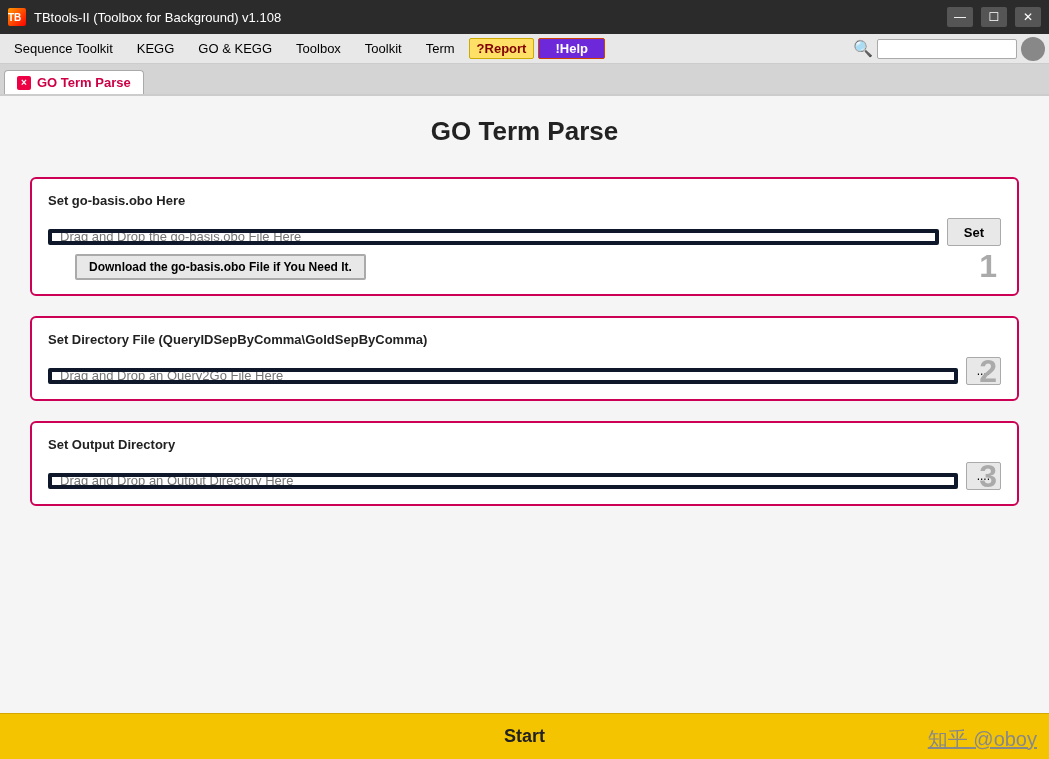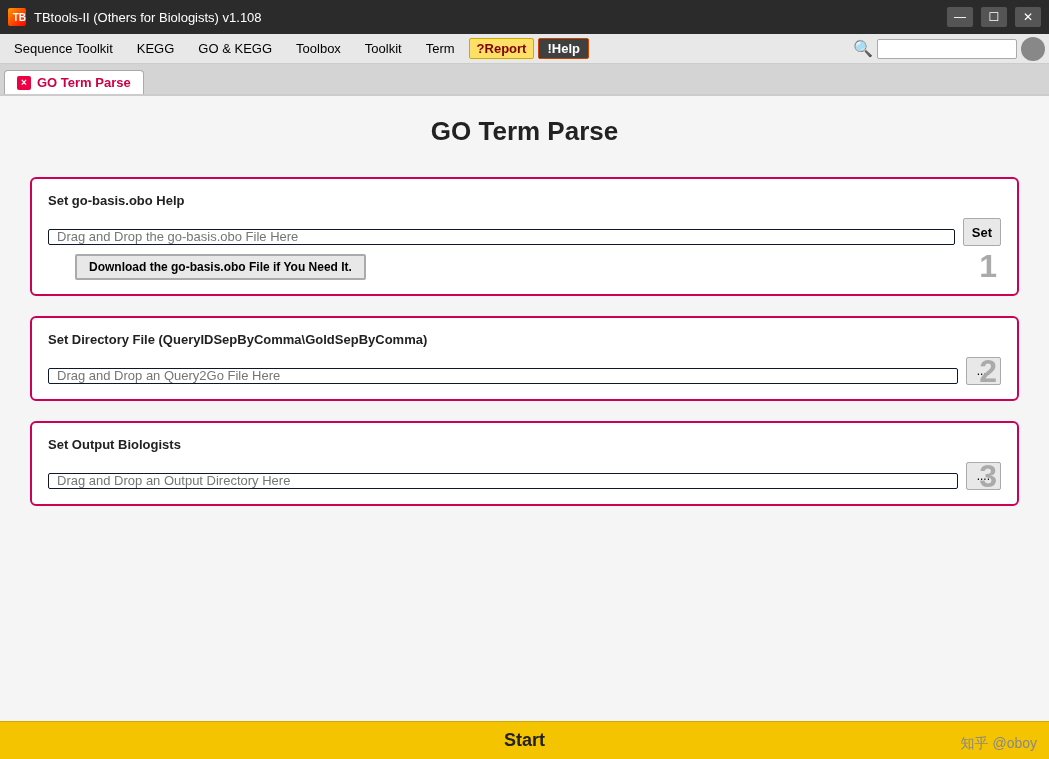--- a/index.html
+++ b/index.html
@@ -26,21 +26,21 @@
     }
     .title-bar-icon {
       width: 18px;
       height: 18px;
       background: linear-gradient(135deg, #f90, #f00);
       border-radius: 2px;
       margin-right: 8px;
       flex-shrink: 0;
       display: flex;
       align-items: center;
-      justify-content: flex-end;
+      justify-content: flex-start;
       font-size: 10px;
       color: white;
       font-weight: bold;
     }
     .title-bar-text {
       flex: 1;
       font-size: 13px;
     }
     .title-bar-controls {
       display: flex;
@@ -79,25 +79,25 @@
       white-space: nowrap;
     }
     .menu-item.highlighted-yellow {
       background: #ffe066;
       border: 1px solid #ccaa00;
       color: #800000;
       font-weight: bold;
       padding: 2px 7px;
     }
     .menu-item.highlighted-red {
-      background: #404040;
+      background: #6d28d9;
       border: 1px solid #cc4400;
       color: white;
       font-weight: bold;
-      padding: 2px 8px;
+      padding: 2px 16px;
     }
     .menu-spacer { flex: 1; }
     .search-container {
       display: flex;
       align-items: center;
       gap: 4px;
     }
     .search-icon-btn {
       background: none;
       border: none;
@@ -203,31 +203,31 @@
       font-weight: bold;
       line-height: 1;
     }
     .input-row {
       display: flex;
       align-items: center;
       gap: 8px;
     }
     .file-input {
       flex: 1;
-      border: 1px solid #0f172a;
+      border: 4px solid #0f172a;
       border-radius: 2px;
       padding: 4px 8px;
       font-size: 13px;
       color: #666;
       background: white;
       height: 16px;
       margin-top: 9px;
     }
     .set-btn {
-      padding: 4px 8px;
+      padding: 4px 16px;
       background: #e8e8e8;
       border: 1px solid #aaa;
       border-radius: 2px;
       cursor: pointer;
       font-size: 13px;
       font-weight: bold;
       height: 28px;
     }
     .browse-btn {
       padding: 4px 10px;
@@ -249,49 +249,50 @@
       font-weight: bold;
       margin-left: 27px;
     }
 
     
     .bottom-bar {
       background: #f5c400;
       display: flex;
       align-items: center;
       justify-content: center;
-      height: 38px;
+      height: 46px;
       flex-shrink: 0;
       border-top: 1px solid #d4a800;
       position: relative;
     }
     .start-btn {
       font-size: 18px;
       font-weight: bold;
       color: #222;
       background: none;
       border: none;
       cursor: pointer;
     }
     .watermark {
       position: absolute;
       right: 12px;
       bottom: 6px;
-      font-size: 14px;
+      font-size: 20px;
       color: #888;
+      text-decoration: underline;
     }
   </style>
 </head>
 <body>
 
 <div class="title-bar">
   <div class="title-bar-icon">
     <span>TB</span>
   </div>
-  <span class="title-bar-text">TBtools-II (Others for Biologists) v1.108</span>
+  <span class="title-bar-text">TBtools-II (Toolbox for Background) v1.108</span>
   <div class="title-bar-controls">
     <button class="title-bar-btn">—</button>
     <button class="title-bar-btn">☐</button>
     <button class="title-bar-btn close">✕</button>
   </div>
 </div>
 
 <div class="menu-bar">
   <span class="menu-item">Sequence Toolkit</span>
   <span class="menu-item">KEGG</span>
@@ -313,40 +314,40 @@
   <div class="tab">
     <div class="tab-close">×</div>
     <span class="tab-label">GO Term Parse</span>
   </div>
 </div>
 
 <div class="main-content">
   <div class="page-title">GO Term Parse</div>
 
   <div class="section-box">
-    <div class="section-label">Set go-basis.obo Help</div>
+    <div class="section-label">Set go-basis.obo Here</div>
     <div class="input-row">
       <input class="file-input" type="text" placeholder="Drag and Drop the go-basis.obo File Here" style="">
       <button class="set-btn">Set</button>
     </div>
     <button class="download-btn">Download the go-basis.obo File if You Need It.</button>
     <div class="section-number">1</div>
   </div>
 
   <div class="section-box">
     <div class="section-label">Set Directory File (QueryIDSepByComma\GoldSepByComma)</div>
     <div class="input-row">
       <input class="file-input" type="text" placeholder="Drag and Drop an Query2Go File Here" style="">
       <button class="browse-btn">....</button>
     </div>
     <div class="section-number">2</div>
   </div>
 
   <div class="section-box">
-    <div class="section-label">Set Output Biologists</div>
+    <div class="section-label">Set Output Directory</div>
     <div class="input-row">
       <input class="file-input" type="text" placeholder="Drag and Drop an Output Directory Here" style="">
       <button class="browse-btn">....</button>
     </div>
     <div class="section-number">3</div>
   </div>
 </div>
 
 <div class="bottom-bar">
   <button class="start-btn">Start</button>

